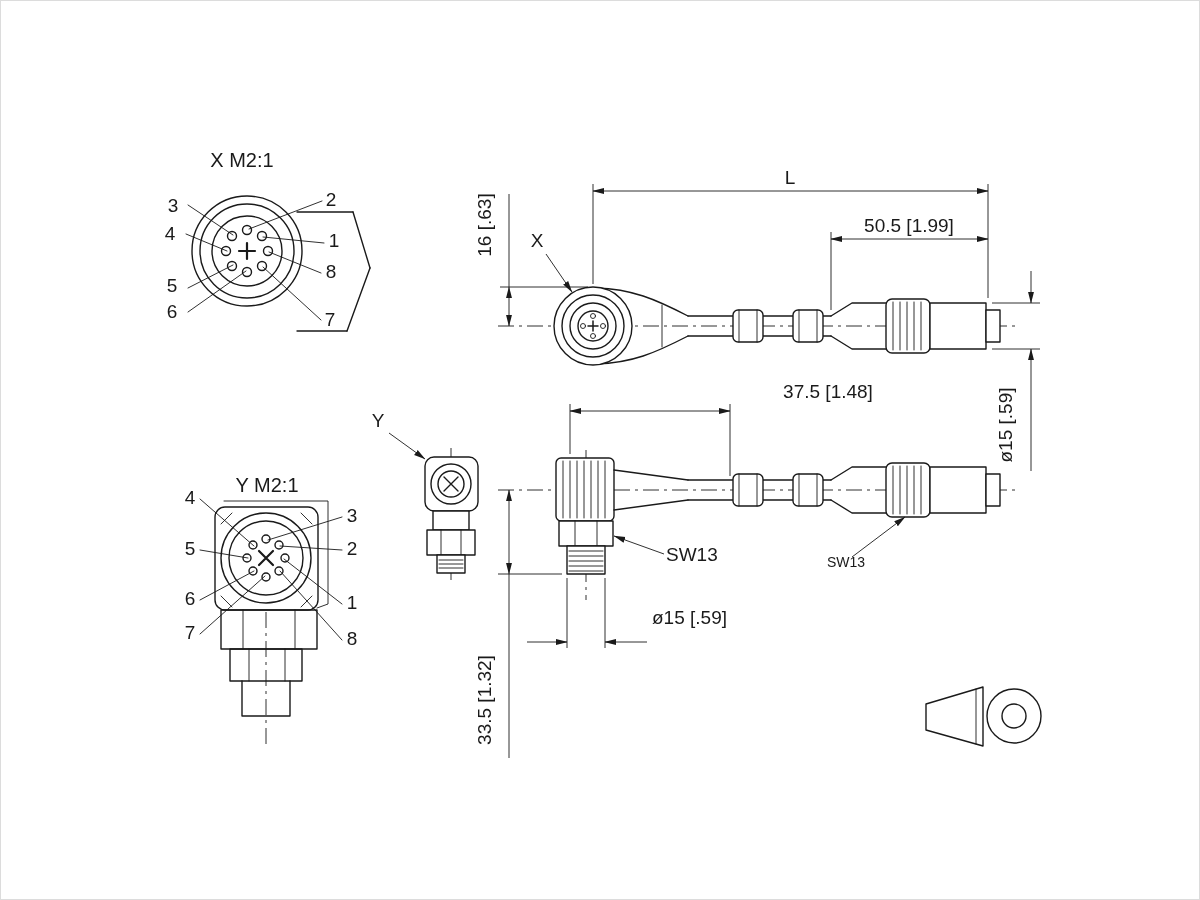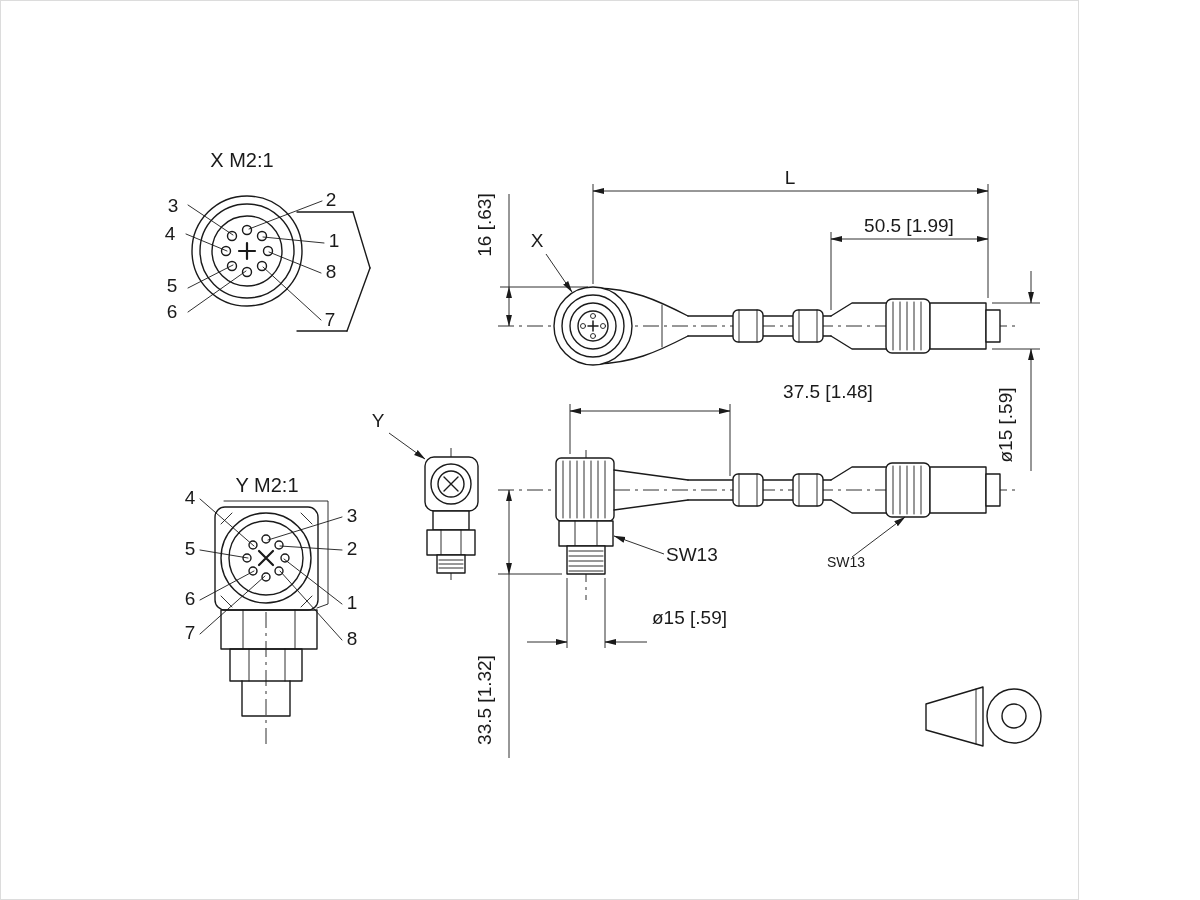--- a/index.html
+++ b/index.html
@@ -1,16 +1,16 @@
 <!DOCTYPE html>
 <html><head>
 <meta charset="utf-8">
 <style>
   html,body{margin:0;padding:0;background:#ffffff;}
-  .stage{position:relative;width:1079px;height:900px;background:#ffffff;box-shadow:inset 0 0 0 1px #dcdcdc;}
+  .stage{position:relative;width:1200px;height:900px;background:#ffffff;box-shadow:inset 0 0 0 1px #dcdcdc;}
   svg{display:block;}
   .s  {stroke:#1a1a1a;fill:none;stroke-width:1.4;stroke-linecap:round;stroke-linejoin:round;}
   .sf {stroke:#1a1a1a;fill:#ffffff;stroke-width:1.4;stroke-linejoin:round;}
   .thin{stroke:#1a1a1a;fill:none;stroke-width:0.9;stroke-linecap:round;}
   .cl {stroke:#1a1a1a;fill:none;stroke-width:0.9;stroke-dasharray:16 5 3 5;}
   .dim{stroke:#1a1a1a;fill:none;stroke-width:0.9;}
   text{font-family:"Liberation Sans", sans-serif;font-size:19px;fill:#1a1a1a;}
   .t20{font-size:20px;}
   .t14{font-size:14px;}
   .mid{text-anchor:middle;}

